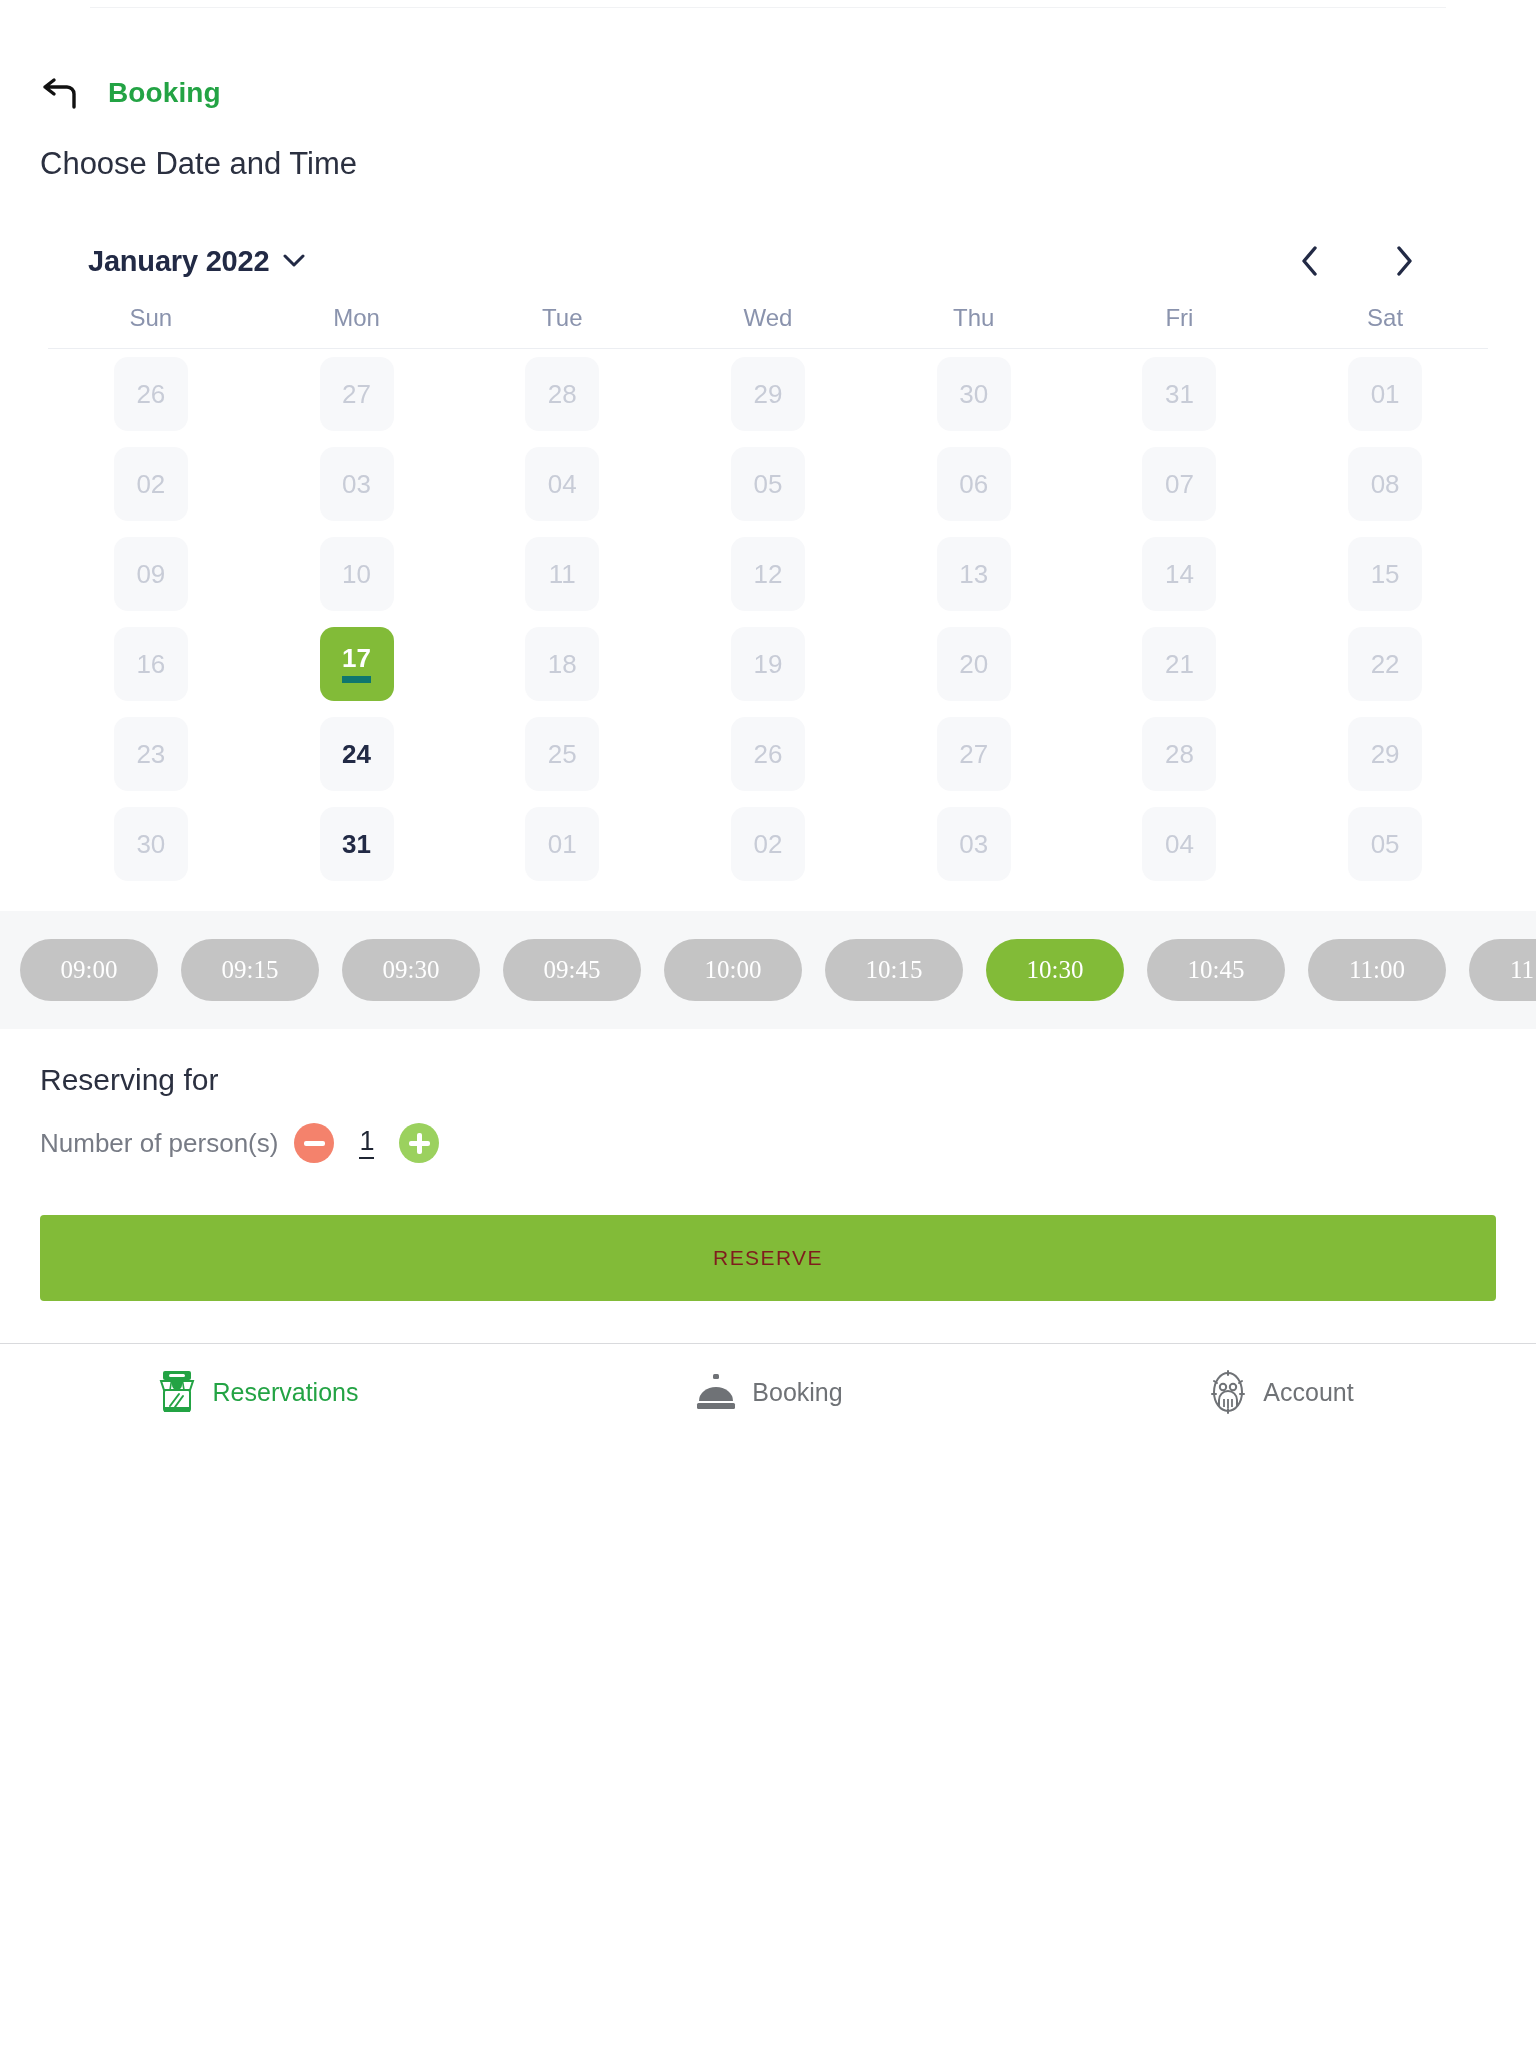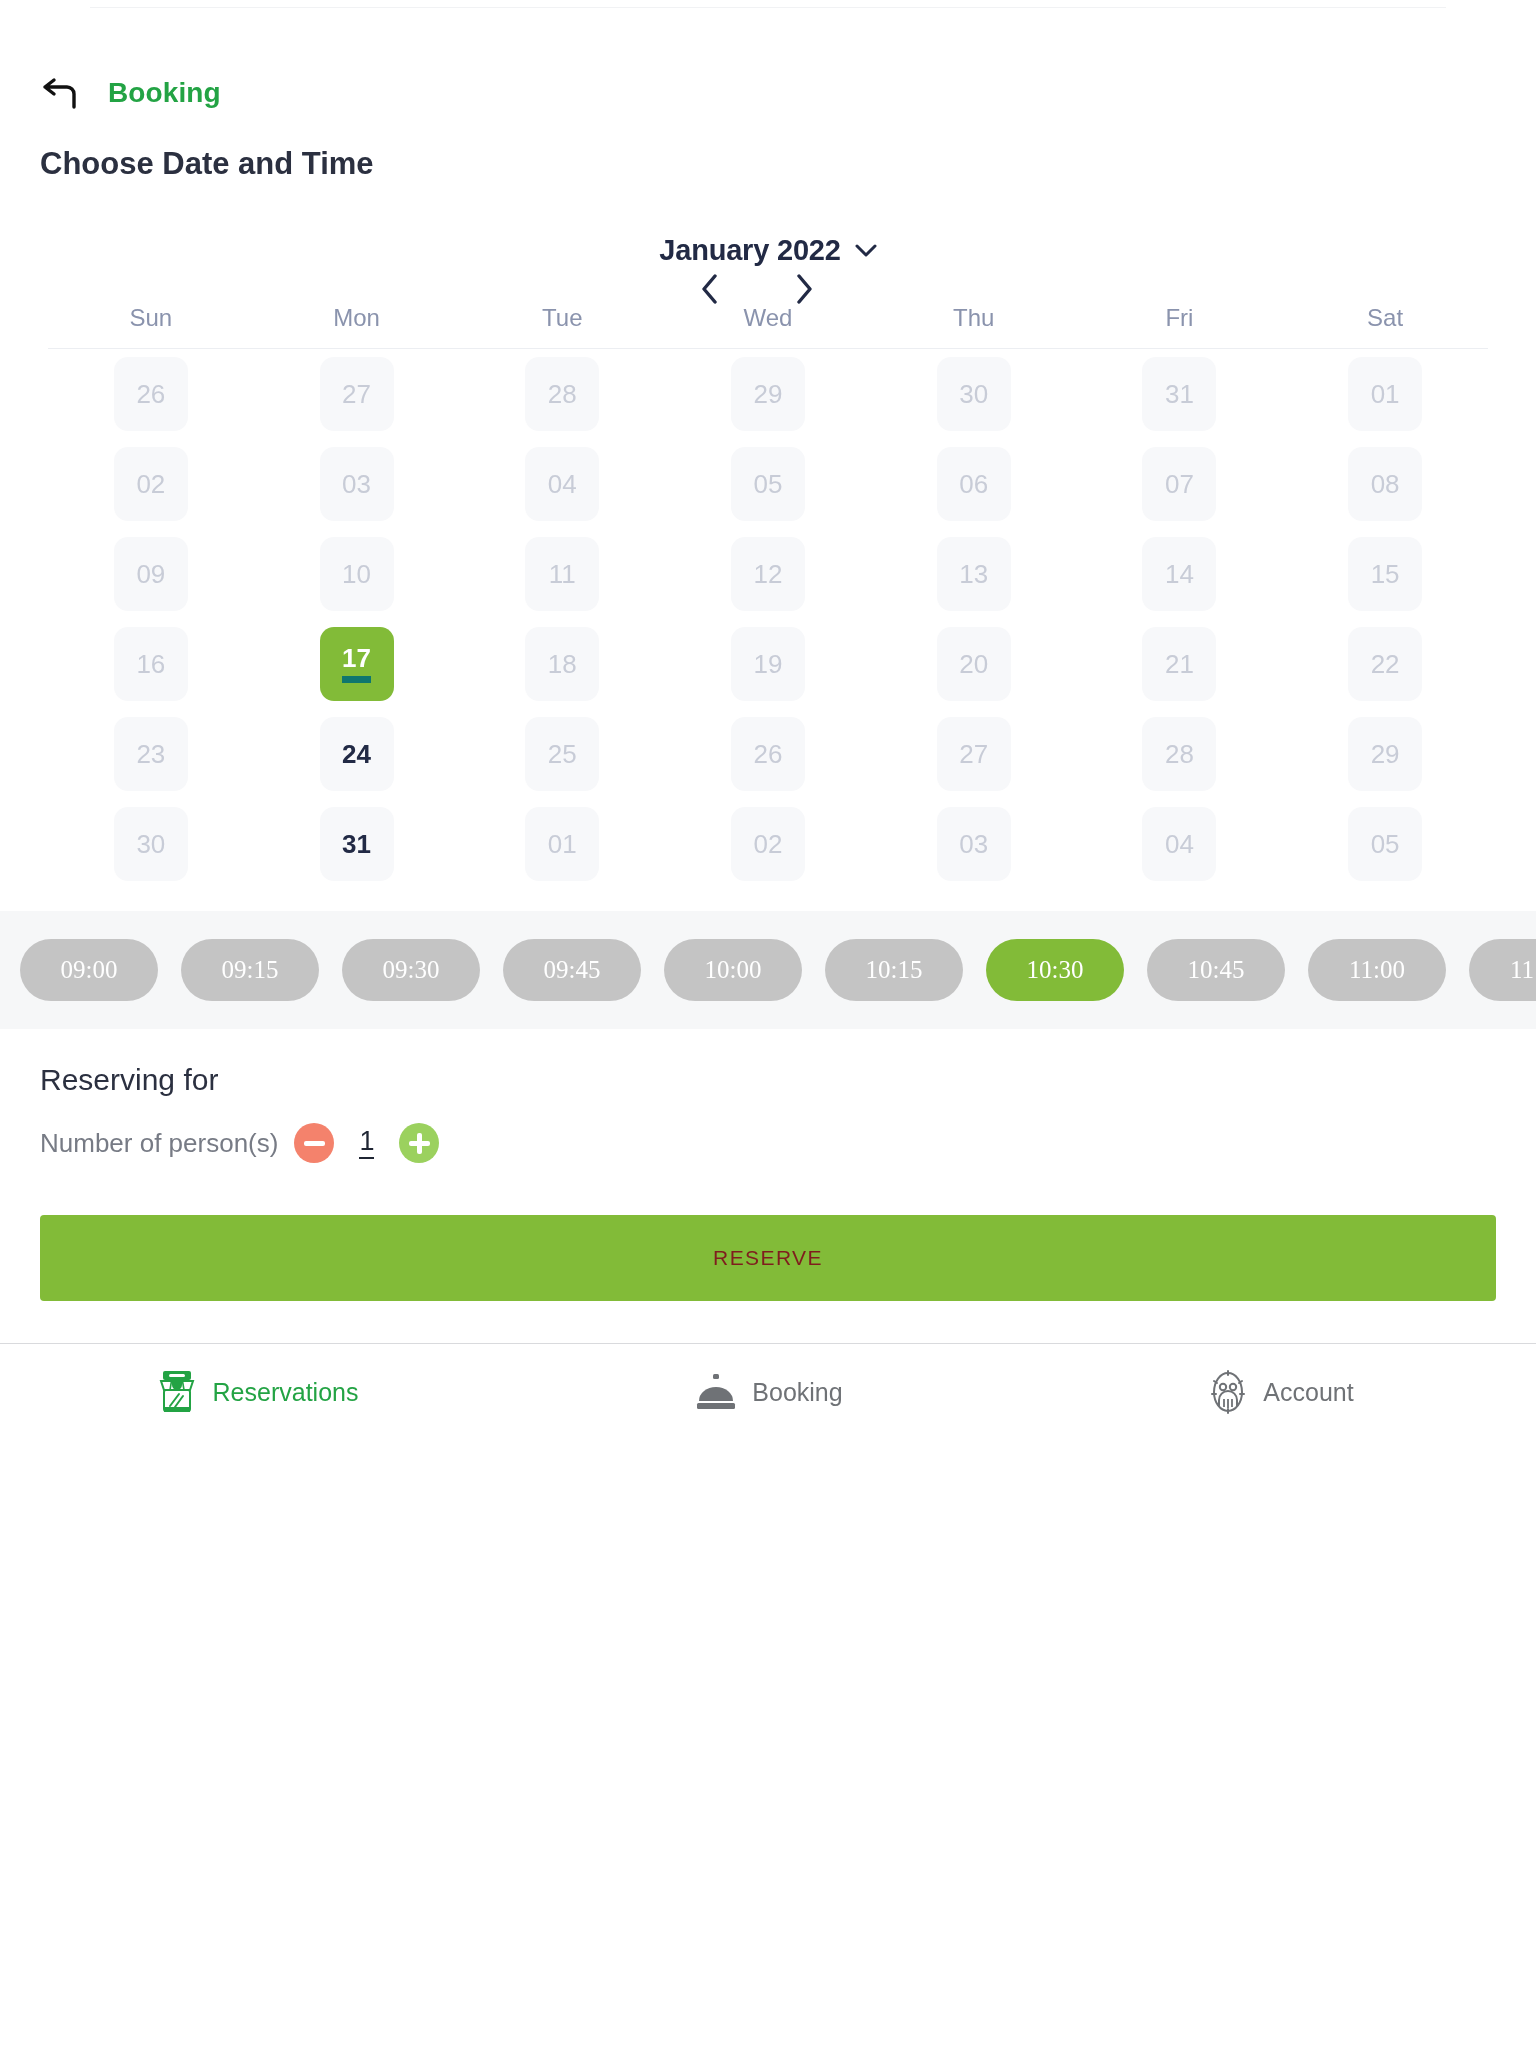--- a/index.html
+++ b/index.html
@@ -41,33 +41,32 @@
     font-weight:bold;
     color:#23a344;
     letter-spacing:0.1px;
     margin-left:22px;
   }
 
   .section-title{
     font-size:31px;
     color:#2b3040;
     padding:18px 0 0 40px;
-    font-weight:700;
+    font-weight:400;
   }
 
   
   .calendar{
     margin-top:52px;
     padding:0 48px 0 48px;
   }
   .cal-head{
     display:flex; align-items:center; justify-content:space-between;
     padding:0 40px 0 40px;
     height:54px;
-    flex-direction:column;
   }
   .month-select{
     display:flex; align-items:center; gap:14px;
     cursor:pointer;
   }
   .month-label{
     font-size:29px; font-weight:bold; color:#222a45;
     letter-spacing:-0.2px;
   }
   .chev-down{ display:block; margin-top:4px; }

